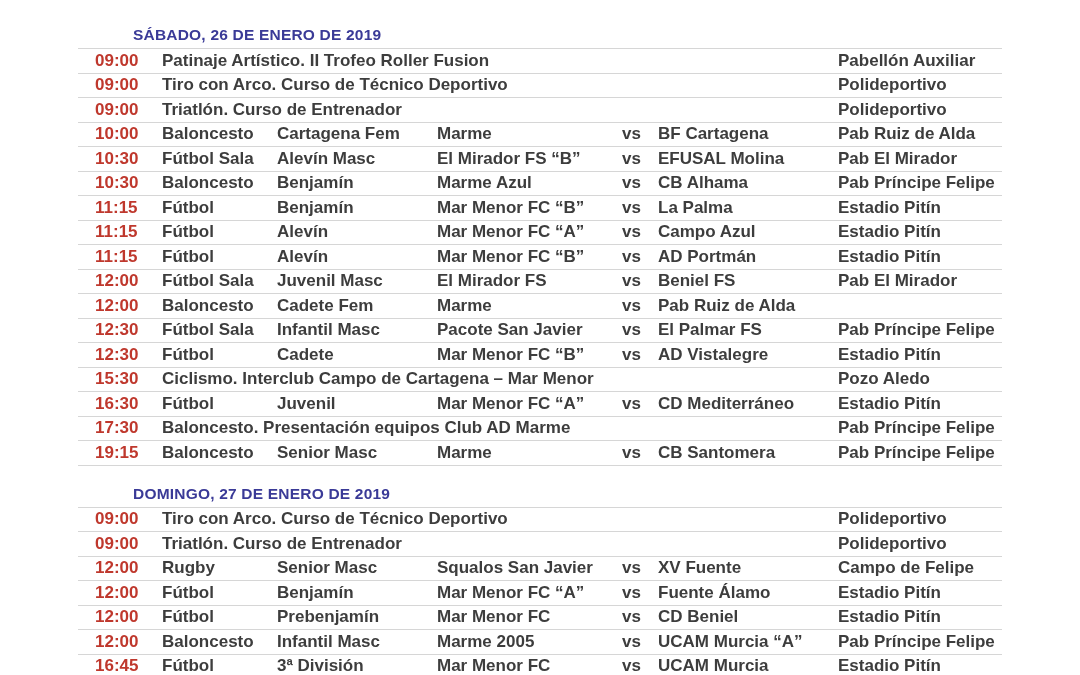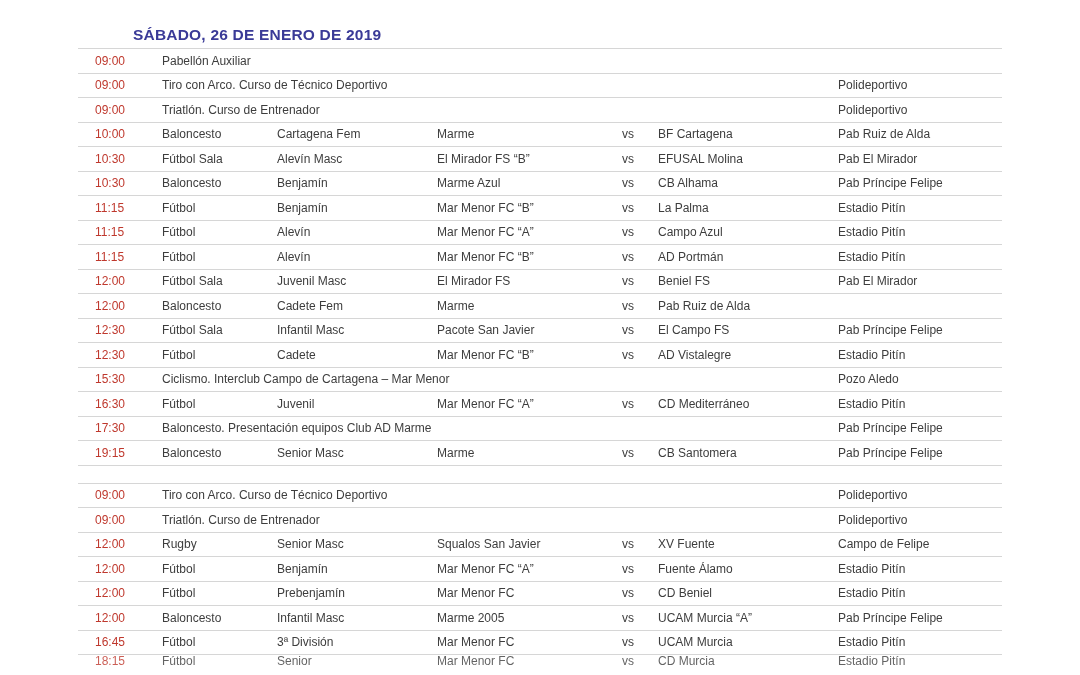--- a/index.html
+++ b/index.html
@@ -36,23 +36,24 @@
   .rows {
     border-top: 1px solid var(--c-line, #d6d6d6);
   }
   .row {
     display: grid;
     grid-template-columns: 84px 115px 160px 185px 36px 180px 185px;
     height: 24.5px;
     box-sizing: border-box;
     align-items: center;
     border-bottom: 1px solid var(--c-line, #d6d6d6);
-    font-size: 12px;
+    font-size: 17px;
     color: var(--c-text, #3d3d3d);
     white-space: nowrap;
+    font-weight: bold;
   }
   .row.event {
     grid-template-columns: 84px 676px 185px;
   }
   .cell { overflow: hidden; }
   .cell.time {
     padding-left: 17px;
     color: var(--c-time, #bf382d);
   }
   .row.partial {
@@ -64,20 +65,21 @@
 </head>
 <body>
 
 <div class="page">
   <main id="content">
   <section class="day-section">
     <h2 class="day-header">SÁBADO, 26 DE ENERO DE 2019</h2>
     <div class="rows">
   <div class="row event">
     <span class="cell time">09:00</span>
+    <span class="cell desc">Patinaje Artístico. II Trofeo Roller Fusion</span>
     <span class="cell venue">Pabellón Auxiliar</span>
   </div>
 
   <div class="row event">
     <span class="cell time">09:00</span>
     <span class="cell desc">Tiro con Arco. Curso de Técnico Deportivo</span>
     <span class="cell venue">Polideportivo</span>
   </div>
 
   <div class="row event">
@@ -164,21 +166,21 @@
     <span class="cell vs">vs</span>
     <span class="cell venue">Pab Ruiz de Alda</span>
   </div>
 
   <div class="row">
     <span class="cell time">12:30</span>
     <span class="cell sport">Fútbol Sala</span>
     <span class="cell category">Infantil Masc</span>
     <span class="cell team">Pacote San Javier</span>
     <span class="cell vs">vs</span>
-    <span class="cell opponent">El Campo FS</span>
+    <span class="cell opponent">El Palmar FS</span>
     <span class="cell venue">Pab Príncipe Felipe</span>
   </div>
 
   <div class="row">
     <span class="cell time">12:30</span>
     <span class="cell sport">Fútbol</span>
     <span class="cell category">Cadete</span>
     <span class="cell team">Mar Menor FC “B”</span>
     <span class="cell vs">vs</span>
     <span class="cell opponent">AD Vistalegre</span>
@@ -213,20 +215,21 @@
     <span class="cell category">Senior Masc</span>
     <span class="cell team">Marme</span>
     <span class="cell vs">vs</span>
     <span class="cell opponent">CB Santomera</span>
     <span class="cell venue">Pab Príncipe Felipe</span>
   </div>
 </div>
   </section>
 
   <section class="day-section">
+    <h2 class="day-header">DOMINGO, 27 DE ENERO DE 2019</h2>
     <div class="rows">
   <div class="row event">
     <span class="cell time">09:00</span>
     <span class="cell desc">Tiro con Arco. Curso de Técnico Deportivo</span>
     <span class="cell venue">Polideportivo</span>
   </div>
 
   <div class="row event">
     <span class="cell time">09:00</span>
     <span class="cell desc">Triatlón. Curso de Entrenador</span>

